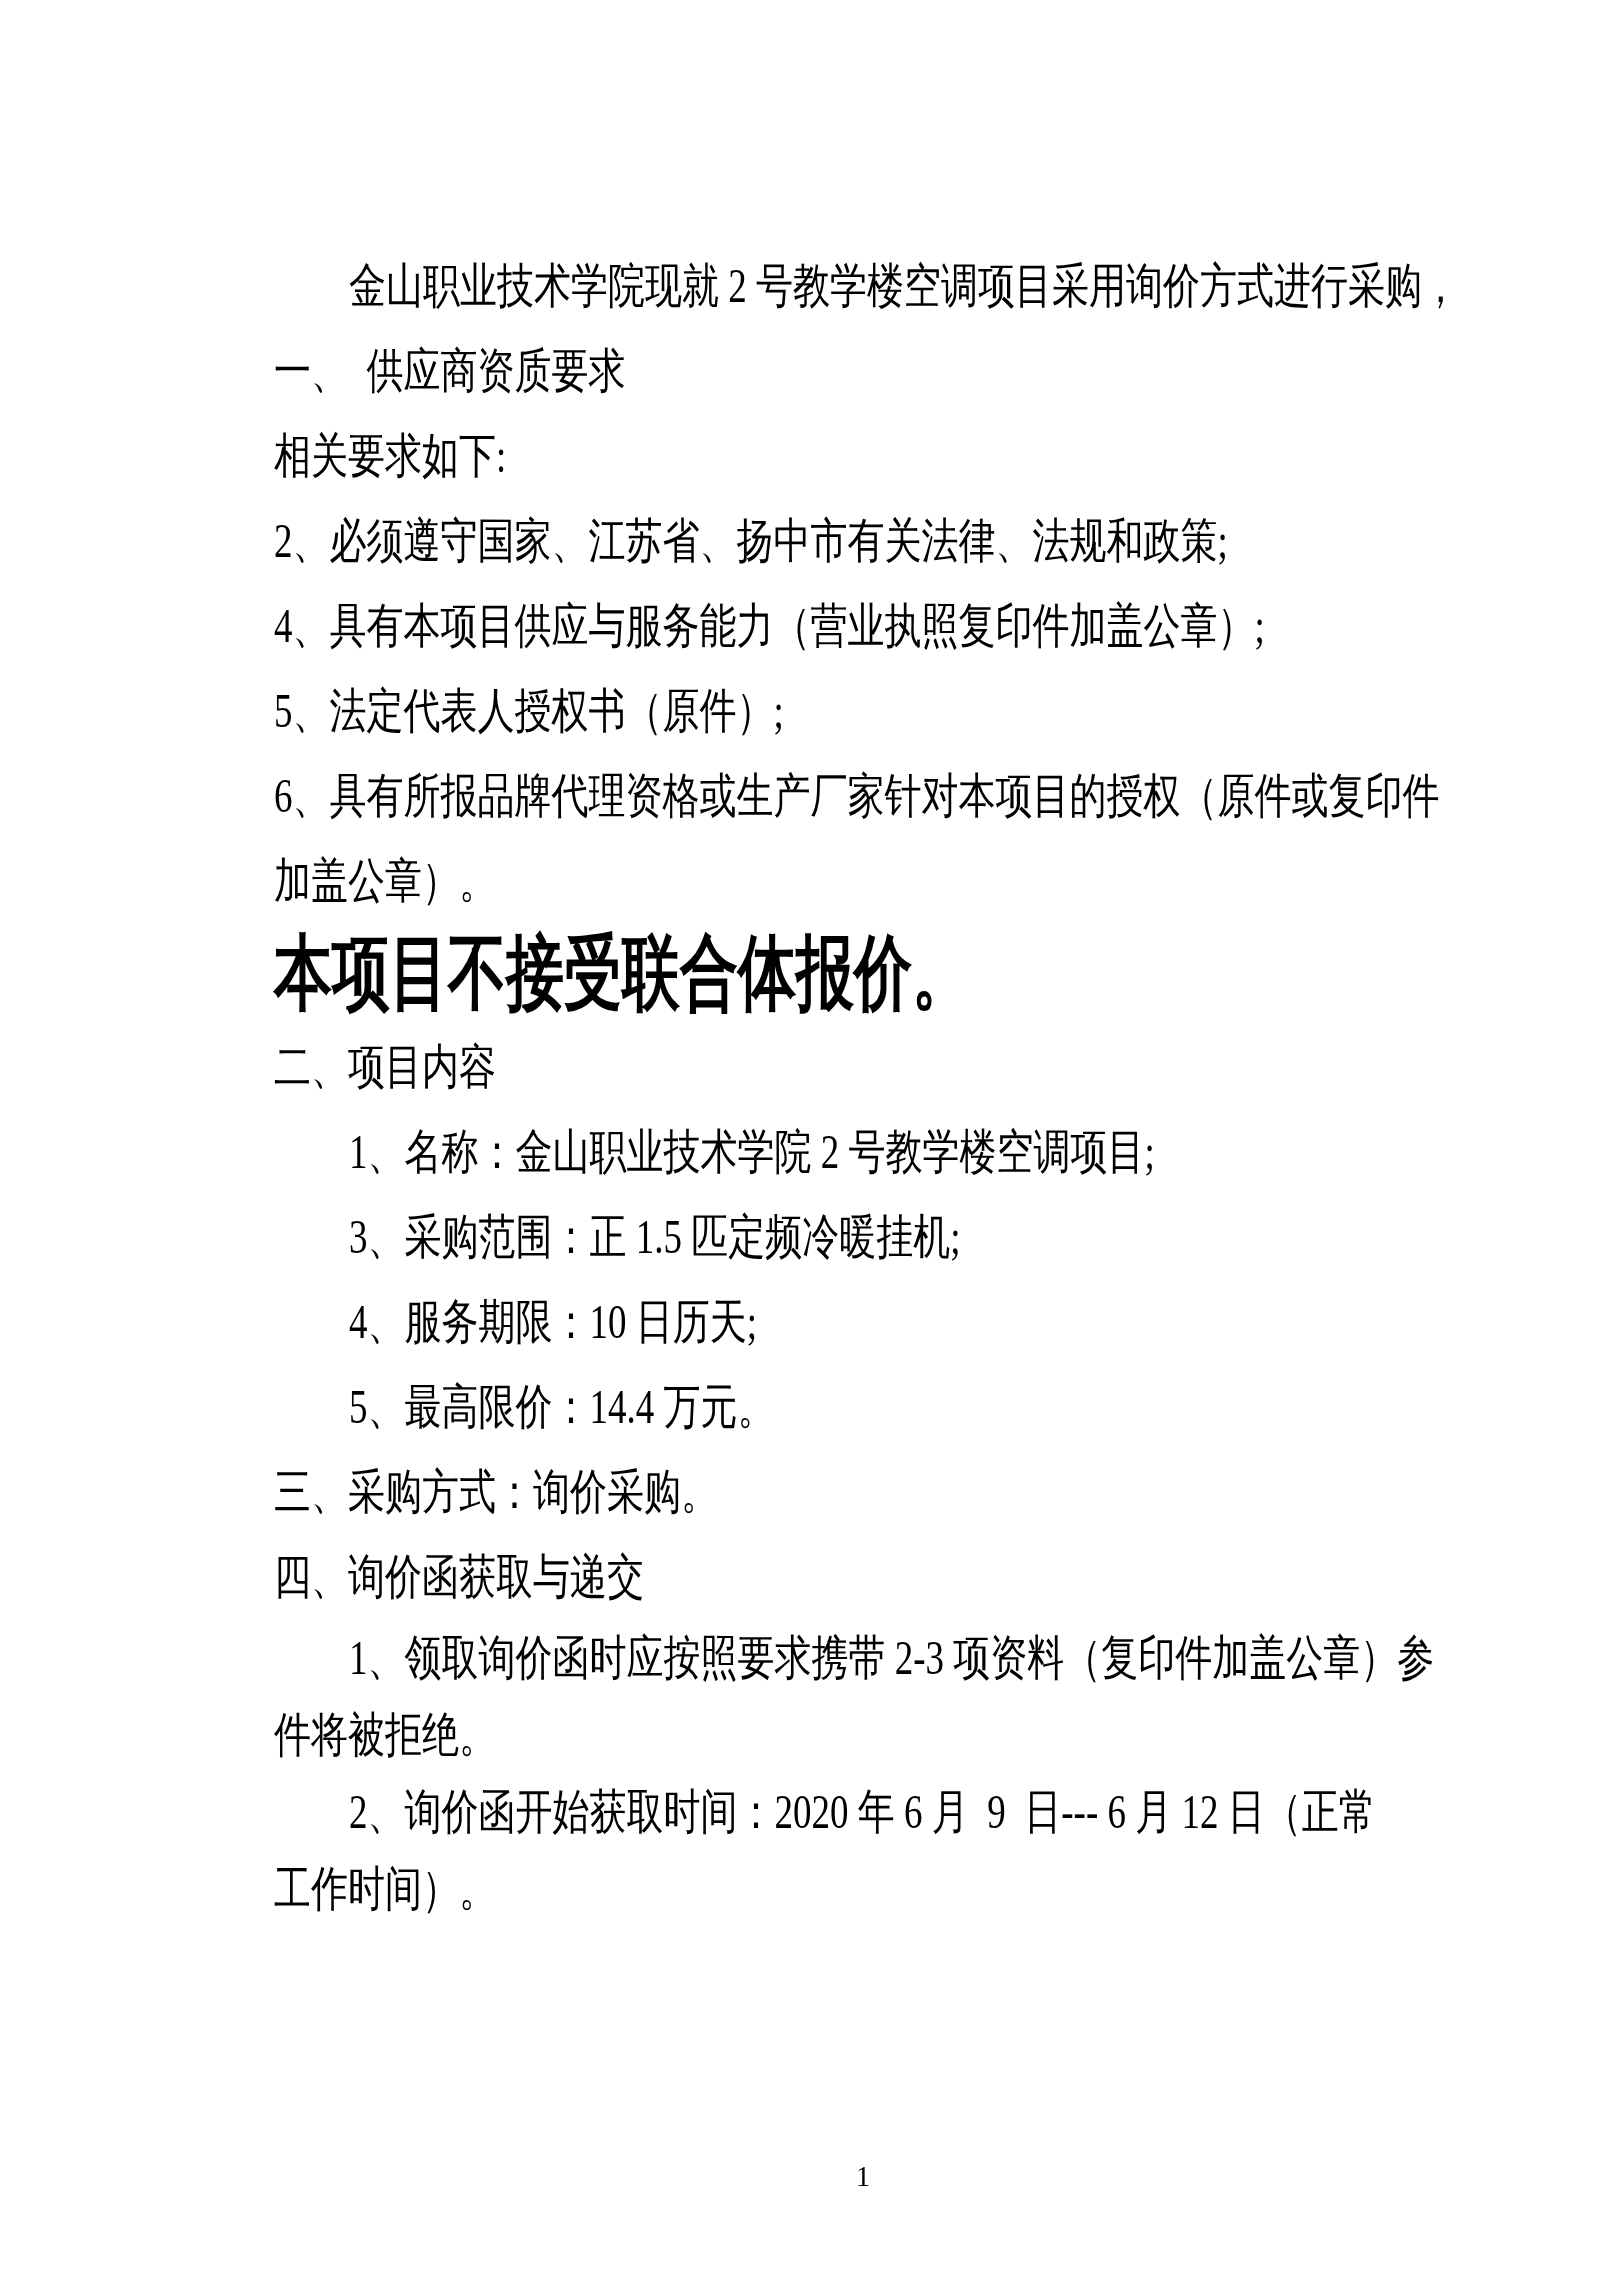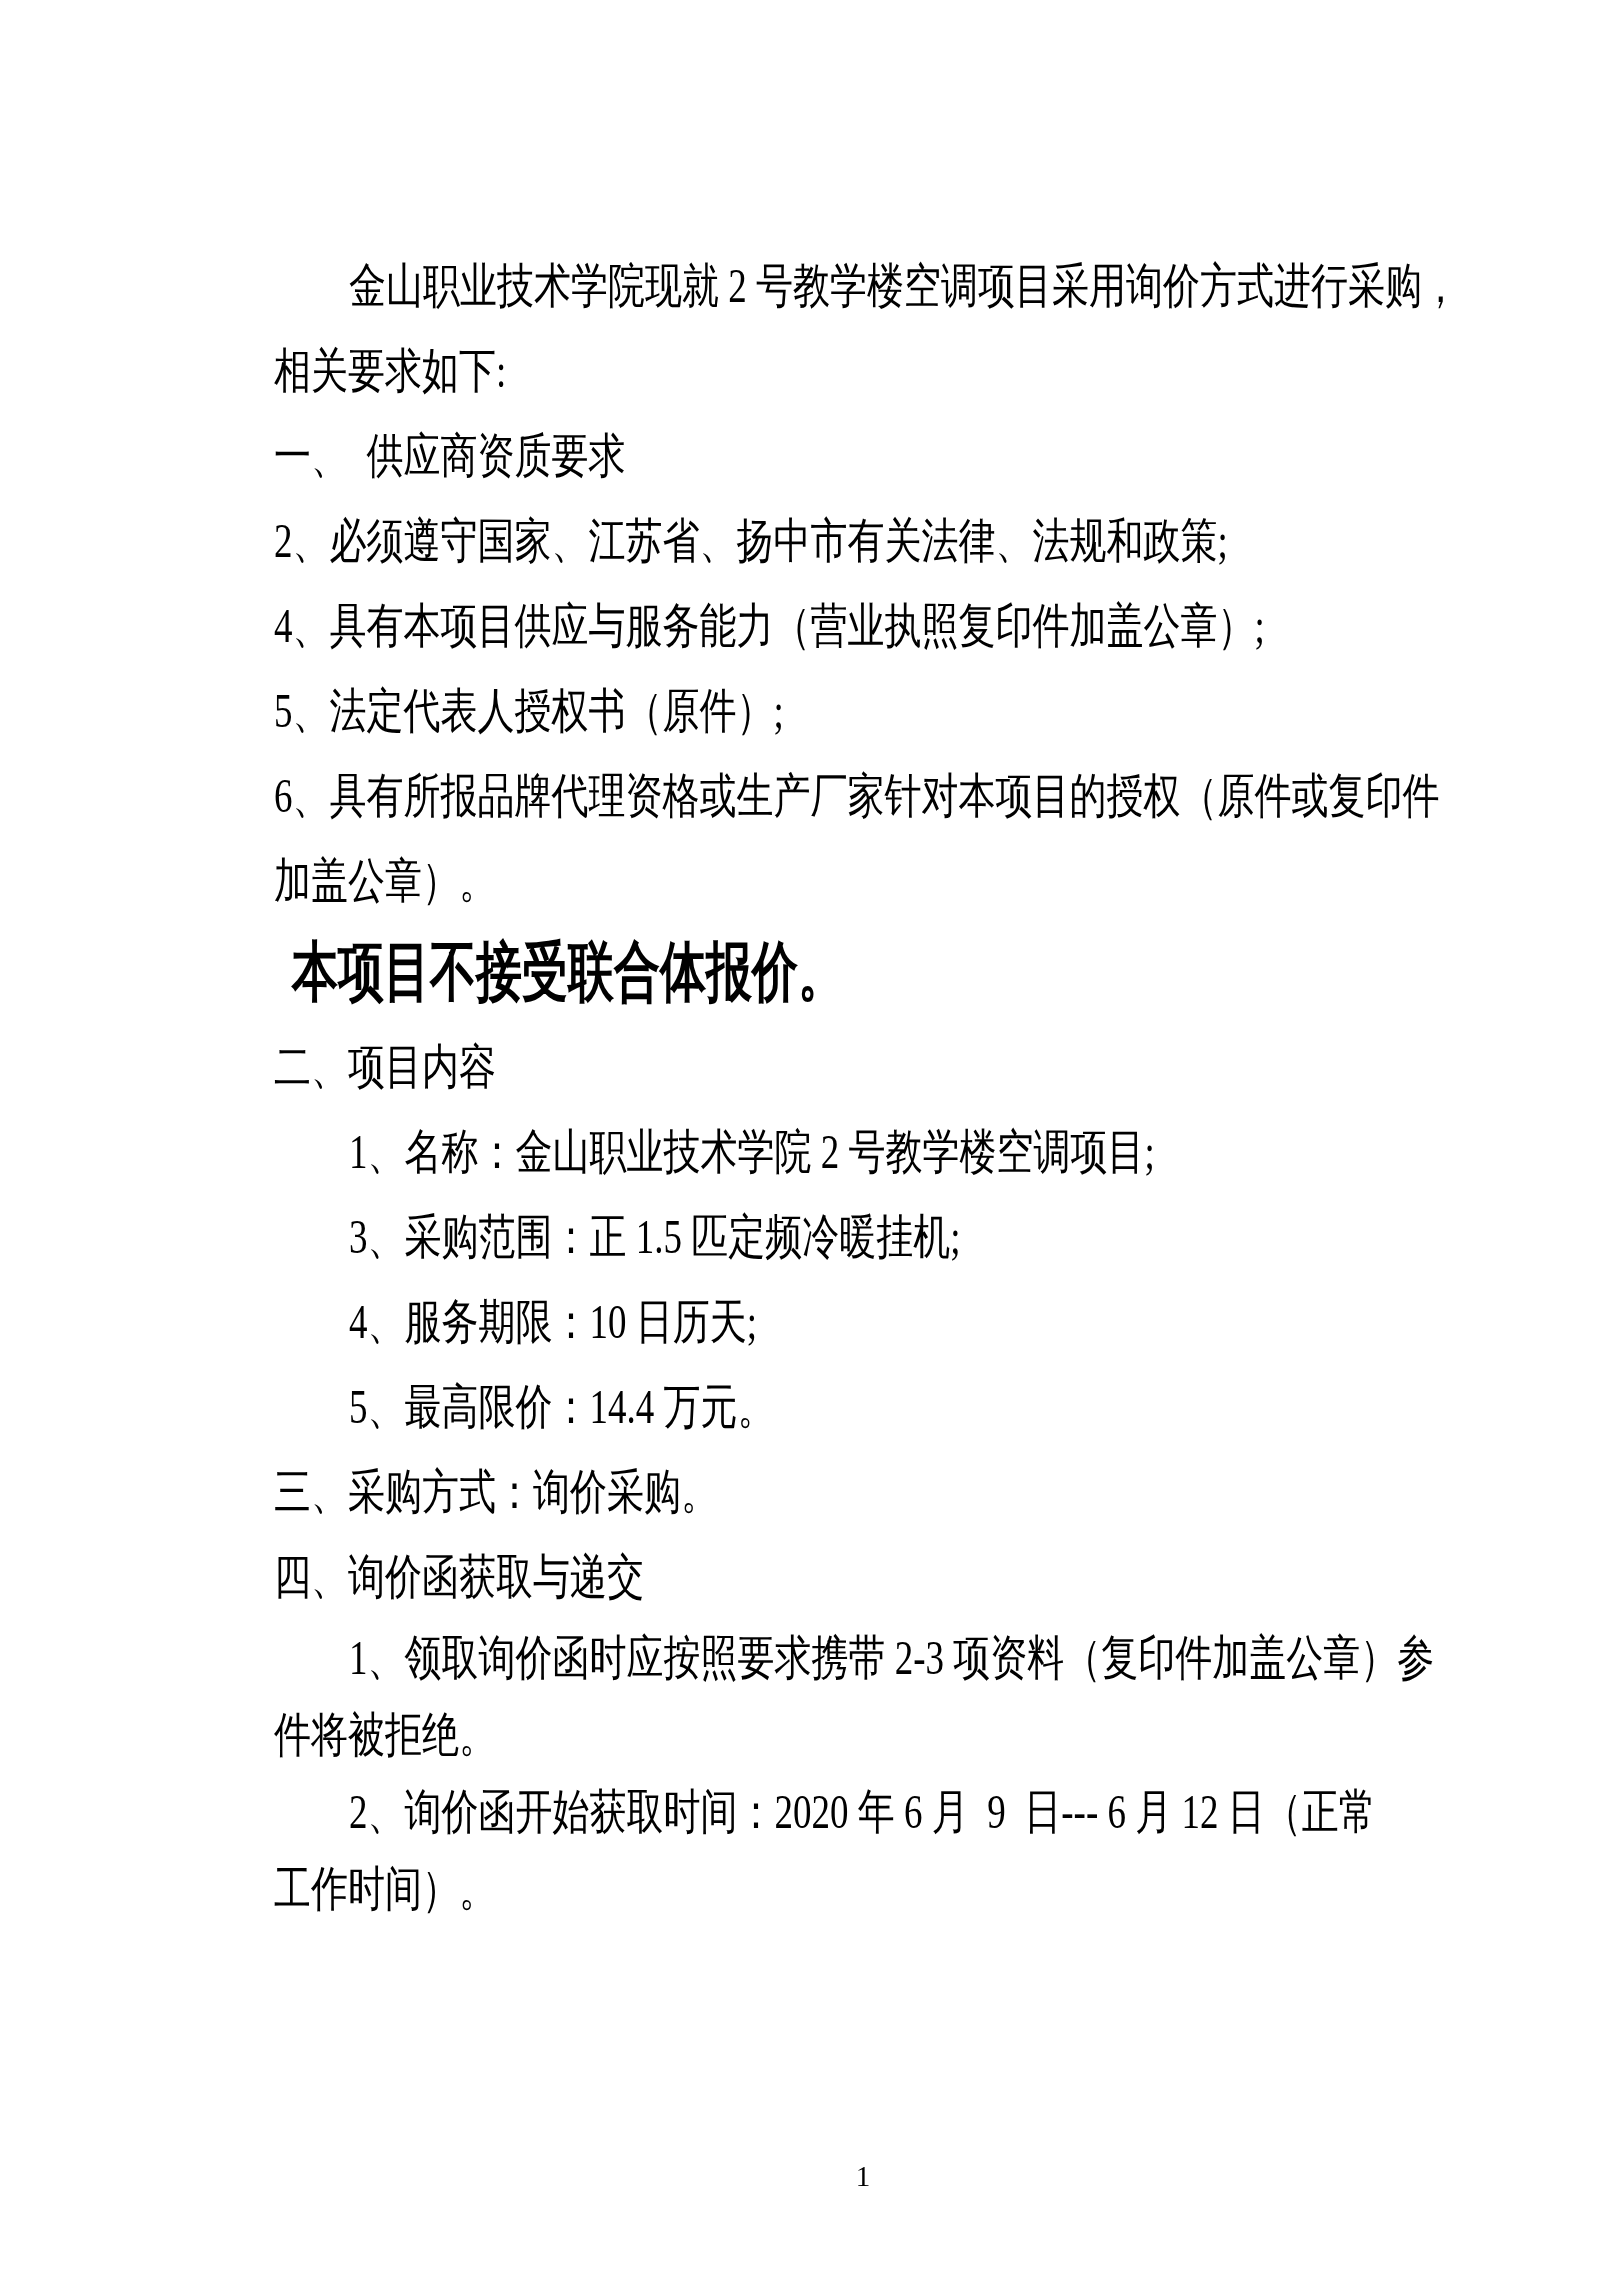--- a/index.html
+++ b/index.html
@@ -34,24 +34,23 @@
       white-space: pre;
       transform: scaleY(1.3);
       transform-origin: 50% 58%;
     }
     .line.indent {
       padding-left: 75px;
     }
     .line.emph {
       height: 101px;
       line-height: 101px;
-      font-size: 46px;
+      font-size: 58px;
       font-weight: bold;
       font-family: Liberation Sans, sans-serif;
-      margin-left: 18px;
     }
     .line.emph .txt {
       transform: scaleY(1.42);
     }
     .line.tight {
       height: 77px;
       line-height: 77px;
     }
     .footer {
       position: absolute;
@@ -63,22 +62,22 @@
       line-height: 39px;
       font-family: "Liberation Serif", "DejaVu Serif", serif;
     }
   </style>
 </head>
 <body>
 
 <div class="page">
   <div class="content">
       <div class="line indent"><span class="txt">金山职业技术学院现就 2 号教学楼空调项目采用询价方式进行采购，</span></div>
+      <div class="line"><span class="txt">一、  供应商资质要求</span></div>
       <div class="line"><span class="txt">相关要求如下:</span></div>
-      <div class="line"><span class="txt">一、  供应商资质要求</span></div>
       <div class="line"><span class="txt">2、必须遵守国家、江苏省、扬中市有关法律、法规和政策;</span></div>
       <div class="line"><span class="txt">4、具有本项目供应与服务能力（营业执照复印件加盖公章）;</span></div>
       <div class="line"><span class="txt">5、法定代表人授权书（原件）;</span></div>
       <div class="line"><span class="txt">6、具有所报品牌代理资格或生产厂家针对本项目的授权（原件或复印件</span></div>
       <div class="line"><span class="txt">加盖公章）。</span></div>
       <div class="line emph"><span class="txt">本项目不接受联合体报价。</span></div>
       <div class="line"><span class="txt">二、项目内容</span></div>
       <div class="line indent"><span class="txt">1、名称：金山职业技术学院 2 号教学楼空调项目;</span></div>
       <div class="line indent"><span class="txt">3、采购范围：正 1.5 匹定频冷暖挂机;</span></div>
       <div class="line indent"><span class="txt">4、服务期限：10 日历天;</span></div>

